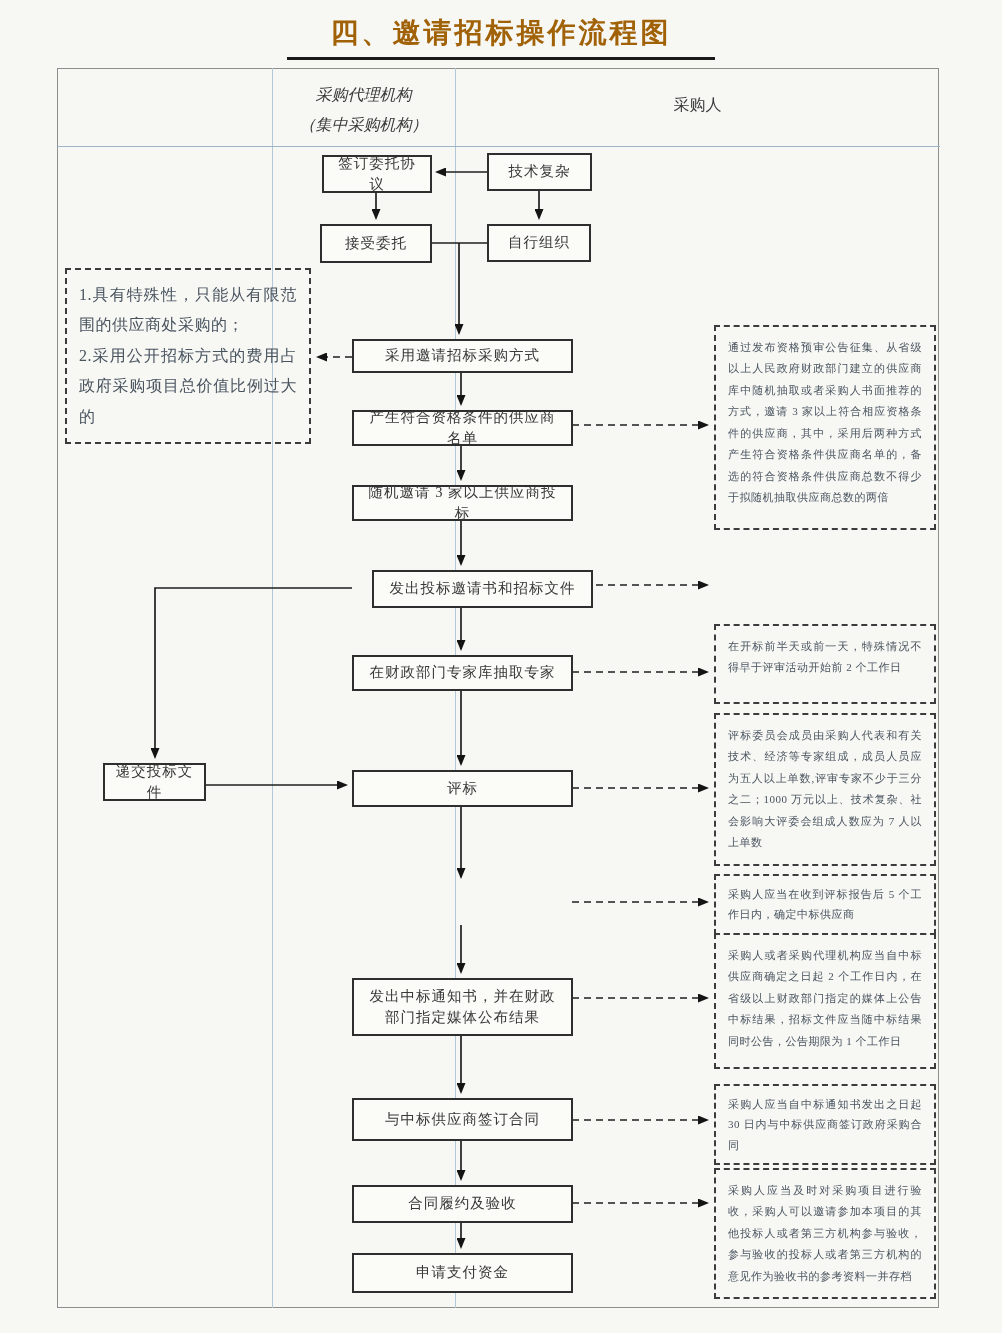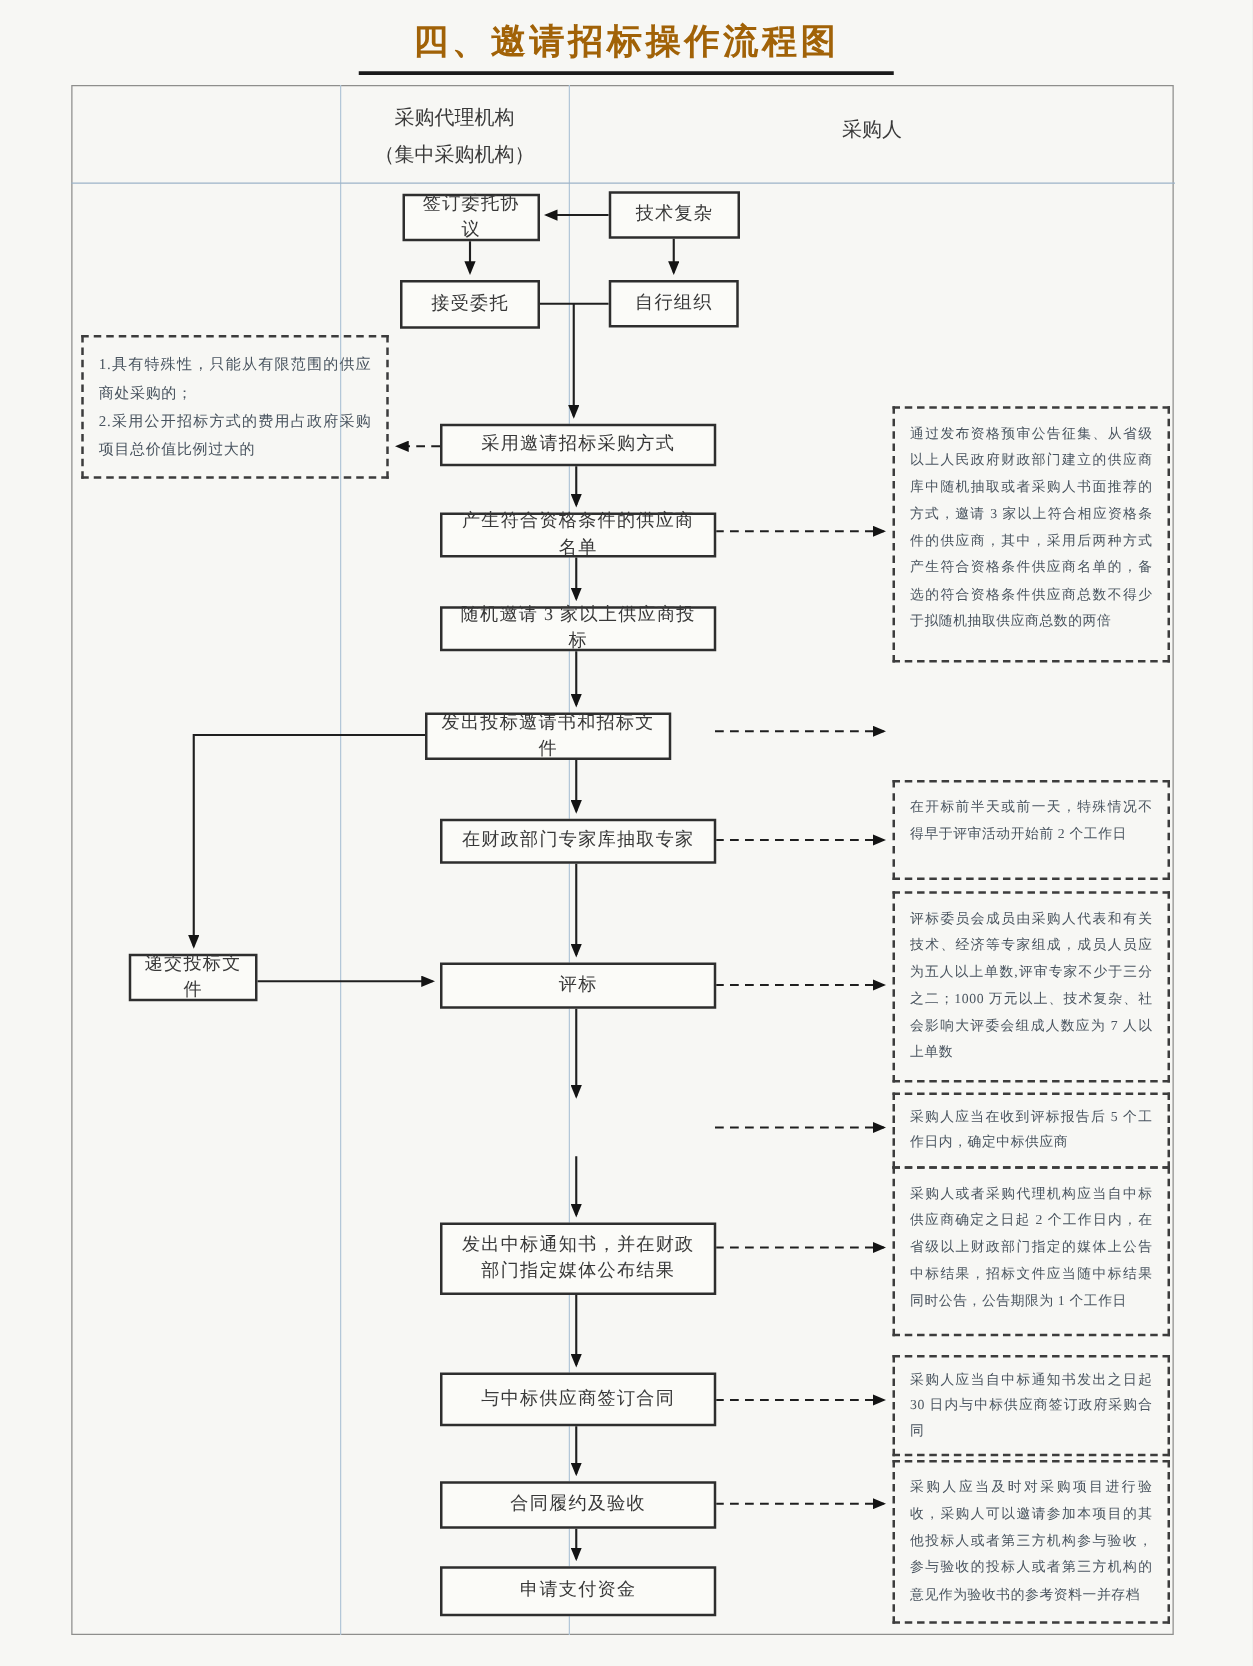--- a/index.html
+++ b/index.html
@@ -36,21 +36,21 @@
 <div class="stage">
 
   <div class="title">四、邀请招标操作流程图</div>
   <div class="title-underline"></div>
 
   <div class="frame"></div>
   <div class="vdiv" style="left:272px;"></div>
   <div class="vdiv" style="left:455px;"></div>
   <div class="header-line"></div>
 
-  <div class="colhead" style="left:272px;top:80px;width:183px;">
+  <div class="colhead" style="left:272px;top:80px;width:183px;font-style:italic;">
     <div>采购代理机构</div>
     <div>（集中采购机构）</div>
   </div>
   <div class="colhead" style="left:455px;top:90px;width:485px;">采购人</div>
 
   <svg class="connectors" width="1002" height="1333">
     <defs>
       <marker id="ah" markerWidth="11" markerHeight="9" refX="9" refY="4.5" orient="auto" markerUnits="userSpaceOnUse">
         <path d="M0,0 L11,4.5 L0,9 z" fill="#141414"></path>
       </marker>
@@ -84,30 +84,30 @@
     <line class="dl" x1="572" y1="1203" x2="707" y2="1203" marker-end="url(#ah)"></line>
   </svg>
 
   <div class="node" style="left:322px;top:155px;width:110px;height:38px;">签订委托协议</div>
   <div class="node" style="left:487px;top:153px;width:105px;height:38px;">技术复杂</div>
   <div class="node" style="left:320px;top:224px;width:112px;height:39px;">接受委托</div>
   <div class="node" style="left:487px;top:224px;width:104px;height:38px;">自行组织</div>
   <div class="node" style="left:352px;top:339px;width:221px;height:34px;">采用邀请招标采购方式</div>
   <div class="node" style="left:352px;top:410px;width:221px;height:36px;">产生符合资格条件的供应商名单</div>
   <div class="node" style="left:352px;top:485px;width:221px;height:36px;">随机邀请 3 家以上供应商投标</div>
-  <div class="node" style="left:340px;top:570px;width:197px;height:38px;">发出投标邀请书和招标文件</div>
+  <div class="node" style="left:372px;top:570px;width:221px;height:38px;">发出投标邀请书和招标文件</div>
   <div class="node" style="left:352px;top:655px;width:221px;height:36px;">在财政部门专家库抽取专家</div>
   <div class="node" style="left:103px;top:763px;width:103px;height:38px;">递交投标文件</div>
   <div class="node" style="left:352px;top:770px;width:221px;height:37px;">评标</div>
   <div class="node" style="left:352px;top:978px;width:221px;height:58px;">发出中标通知书，并在财政部门指定媒体公布结果</div>
   <div class="node" style="left:352px;top:1098px;width:221px;height:43px;">与中标供应商签订合同</div>
   <div class="node" style="left:352px;top:1185px;width:221px;height:38px;">合同履约及验收</div>
   <div class="node" style="left:352px;top:1253px;width:221px;height:40px;">申请支付资金</div>
 
-  <div class="note" style="left:65px;top:268px;width:246px;min-height:114px;font-size:12px;line-height:1.9;">
+  <div class="note" style="left:65px;top:268px;width:246px;min-height:114px;font-size:16px;line-height:1.9;">
     <div>1.具有特殊性，只能从有限范围的供应商处采购的；</div>
     <div>2.采用公开招标方式的费用占政府采购项目总价值比例过大的</div>
   </div>
   <div class="note" style="left:714px;top:325px;width:222px;min-height:205px;">通过发布资格预审公告征集、从省级以上人民政府财政部门建立的供应商库中随机抽取或者采购人书面推荐的方式，邀请 3 家以上符合相应资格条件的供应商，其中，采用后两种方式产生符合资格条件供应商名单的，备选的符合资格条件供应商总数不得少于拟随机抽取供应商总数的两倍</div>
   <div class="note" style="left:714px;top:624px;width:222px;min-height:80px;">在开标前半天或前一天，特殊情况不得早于评审活动开始前 2 个工作日</div>
   <div class="note" style="left:714px;top:713px;width:222px;min-height:142px;">评标委员会成员由采购人代表和有关技术、经济等专家组成，成员人员应为五人以上单数,评审专家不少于三分之二；1000 万元以上、技术复杂、社会影响大评委会组成人数应为 7 人以上单数</div>
   <div class="note" style="left:714px;top:874px;width:222px;min-height:56px;padding:8px 12px;line-height:1.85;">采购人应当在收到评标报告后 5 个工作日内，确定中标供应商</div>
   <div class="note" style="left:714px;top:933px;width:222px;min-height:136px;">采购人或者采购代理机构应当自中标供应商确定之日起 2 个工作日内，在省级以上财政部门指定的媒体上公告中标结果，招标文件应当随中标结果同时公告，公告期限为 1 个工作日</div>
   <div class="note" style="left:714px;top:1084px;width:222px;min-height:71px;padding:8px 12px;line-height:1.85;">采购人应当自中标通知书发出之日起 30 日内与中标供应商签订政府采购合同</div>
   <div class="note" style="left:714px;top:1168px;width:222px;min-height:126px;">采购人应当及时对采购项目进行验收，采购人可以邀请参加本项目的其他投标人或者第三方机构参与验收，参与验收的投标人或者第三方机构的意见作为验收书的参考资料一并存档</div>

